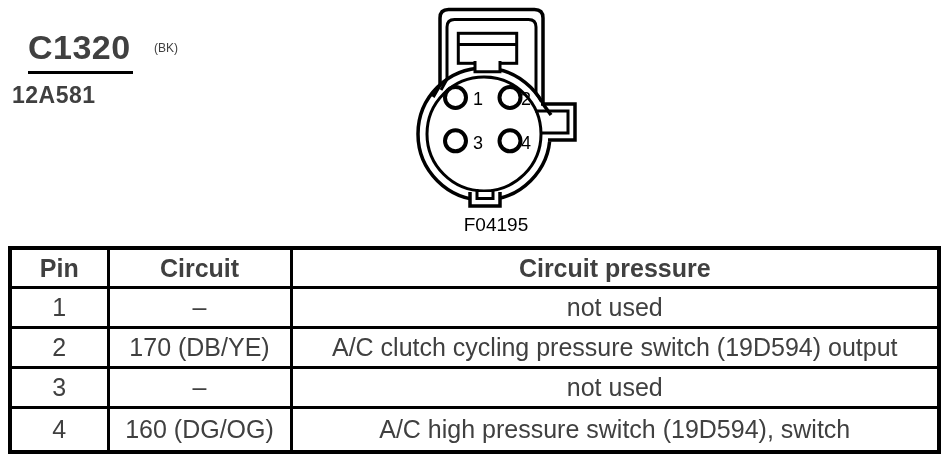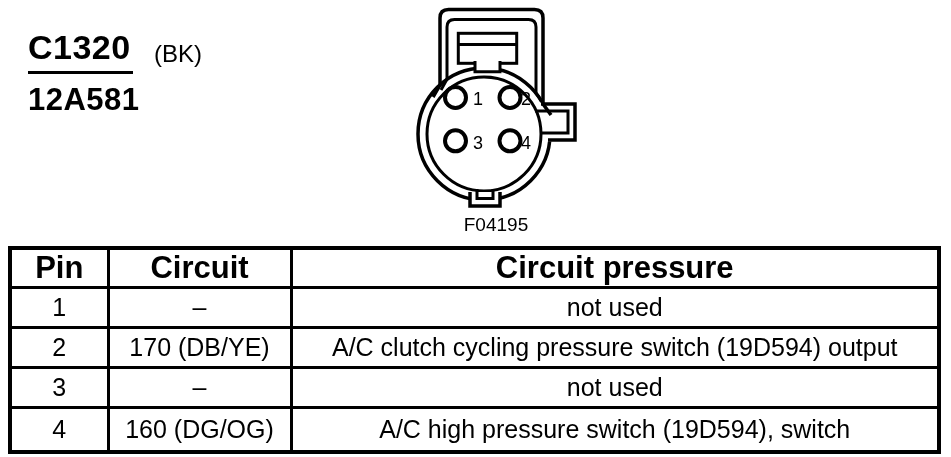--- a/index.html
+++ b/index.html
@@ -6,49 +6,49 @@
     margin: 0;
     padding: 0;
     background: #ffffff;
   }
   #page {
     position: relative;
     width: 951px;
     height: 457px;
     background: #ffffff;
     font-family: "Liberation Sans", sans-serif;
-    color: #000000;
+    color: #404040;
     overflow: hidden;
   }
 
   
   #connector-id {
     position: absolute;
     left: 28px;
     top: 30px;
     font-size: 34px;
     font-weight: bold;
     line-height: 1;
     display: inline-block;
     padding: 0 2px 7px 0;
     border-bottom: 3px solid #000;
     letter-spacing: 0.5px;
   }
   #color-code {
     position: absolute;
     left: 154px;
     top: 42px;
-    font-size: 24px;
+    font-size: 12px;
     line-height: 1;
   }
   #part-number {
     position: absolute;
-    left: 28px;
+    left: 12px;
     top: 84px;
-    font-size: 31px;
+    font-size: 23px;
     font-weight: bold;
     line-height: 1;
     letter-spacing: 0.5px;
   }
   #description {
     position: absolute;
     left: 28px;
     top: 139px;
     width: 158px;
     font-size: 20px;
@@ -83,21 +83,21 @@
     border-collapse: collapse;
     table-layout: fixed;
   }
   #pinout-table, #pinout-table th, #pinout-table td {
     border: 3px solid #000000;
   }
   #pinout-table {
     border-width: 4px;
   }
   #pinout-table th {
-    font-size: 31px;
+    font-size: 25px;
     font-weight: bold;
     text-align: center;
     height: 36px;
     padding: 0;
     margin-top: 40px;
   }
   #pinout-table td {
     font-size: 25px;
     height: 37px;
     padding: 0;

